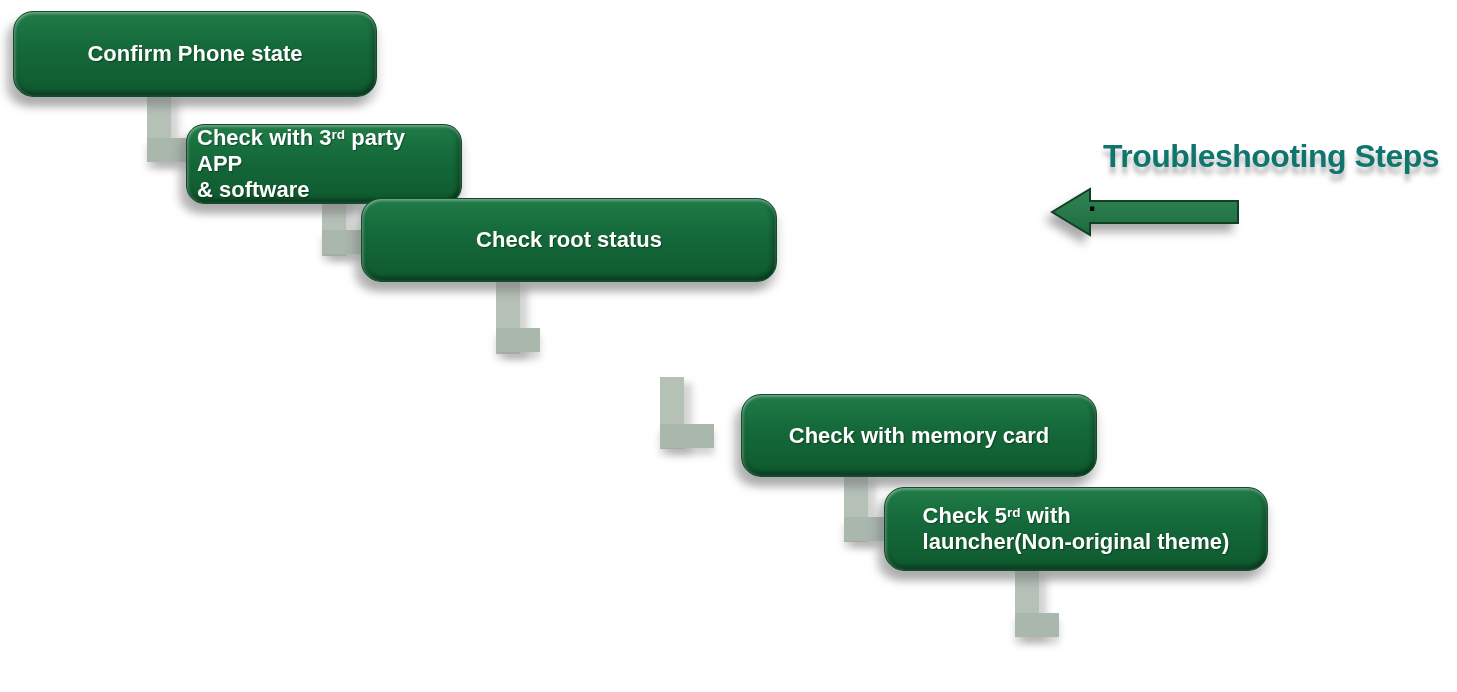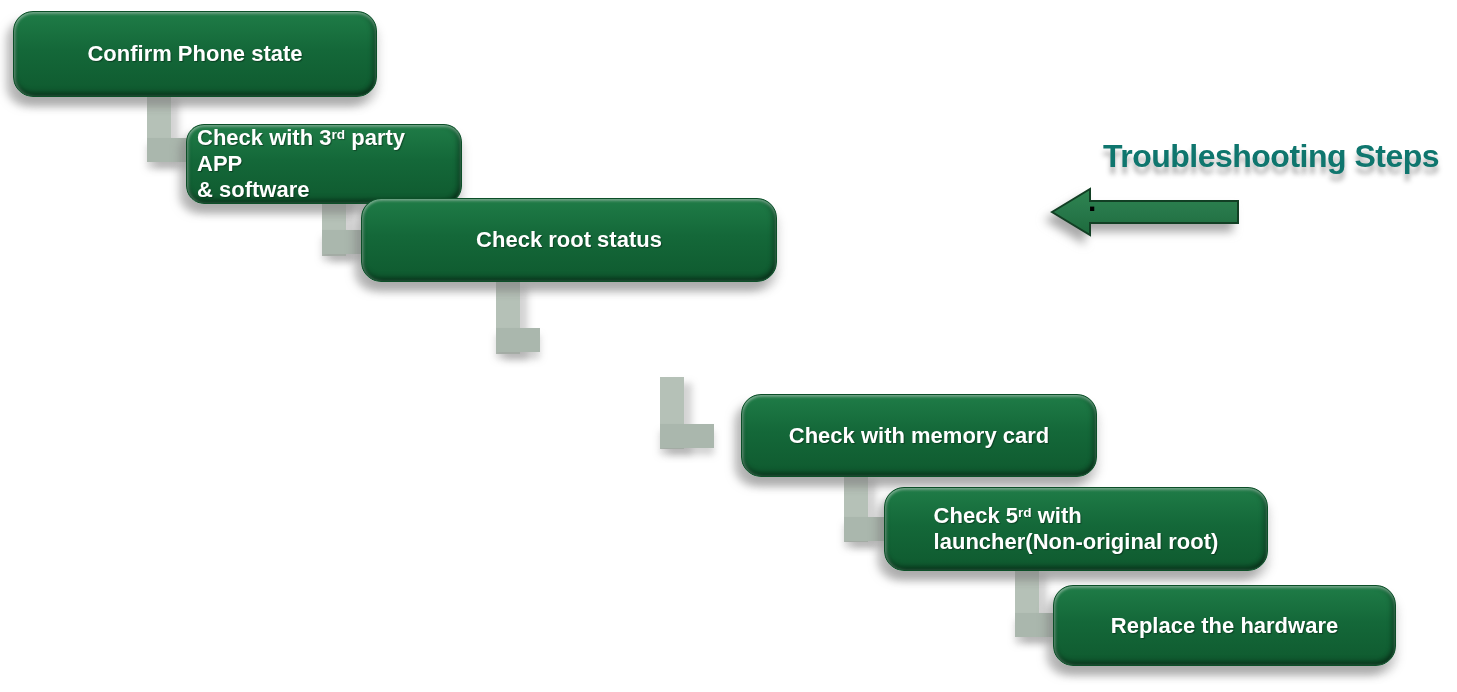--- a/index.html
+++ b/index.html
@@ -113,27 +113,24 @@
   </div>
 
 
   <div class="step s5">
     <span>Check with memory card</span>
   </div>
 
   <div class="step s6">
     <span>
       <span>Check 5</span><span class="sup">rd</span><span> with</span><br>
-      <span>launcher(Non-original root)</span>
+      <span>launcher(Non-original theme)</span>
     </span>
   </div>
 
-  <div class="step s7">
-    <span>Replace the hardware</span>
-  </div>
 
   <div class="title">Troubleshooting Steps</div>
 
   <div class="arrow-wrap">
     <svg width="190" height="52" viewBox="0 0 190 52" xmlns="http://www.w3.org/2000/svg">
       <defs>
         <linearGradient id="ag" x1="0" y1="0" x2="0" y2="1">
           <stop offset="0" stop-color="#2f8551"></stop>
           <stop offset="0.5" stop-color="#27784a"></stop>
           <stop offset="1" stop-color="#1d6a3c"></stop>

